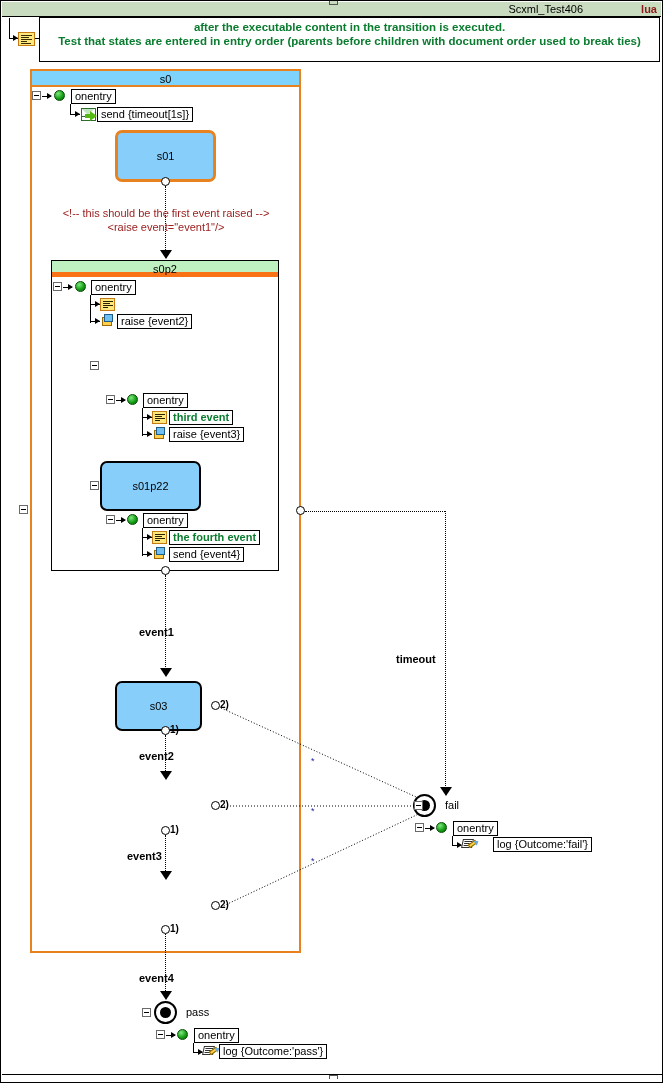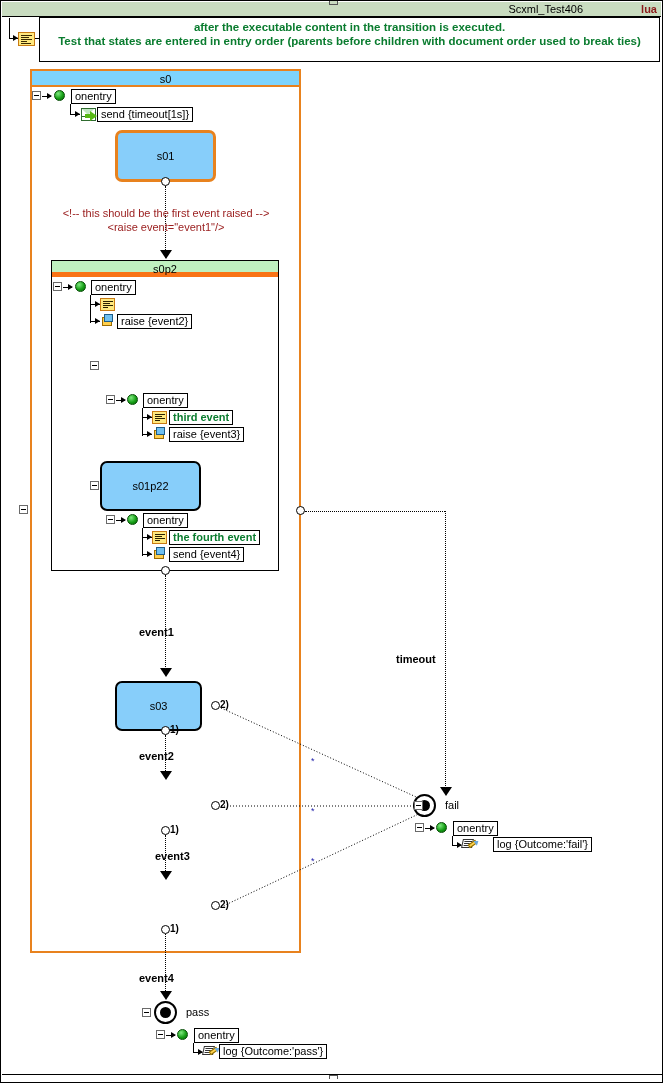--- a/index.html
+++ b/index.html
@@ -326,21 +326,21 @@
   <div class="arrowD" style="left:159px;top:770px;"></div>
   <div class="trname" style="left:138px;top:749px;">event2</div>
 
   <div class="port" style="left:210px;top:800px;"></div>
   <div class="portnum" style="left:219px;top:798px;">2)</div>
   <div class="port" style="left:160px;top:825px;"></div>
   <div class="portnum" style="left:169px;top:823px;">1)</div>
 
   <div class="dotV" style="left:164px;top:834px;height:42px;"></div>
   <div class="arrowD" style="left:159px;top:870px;"></div>
-  <div class="trname" style="left:154px;top:849px;">event3</div>
+  <div class="trname" style="left:126px;top:849px;">event3</div>
 
   <div class="port" style="left:210px;top:900px;"></div>
   <div class="portnum" style="left:219px;top:898px;">2)</div>
   <div class="port" style="left:160px;top:924px;"></div>
   <div class="portnum" style="left:169px;top:922px;">1)</div>
 
   <div class="dotV" style="left:164px;top:933px;height:63px;"></div>
   <div class="arrowD" style="left:159px;top:990px;"></div>
   <div class="trname" style="left:138px;top:971px;">event4</div>
 

